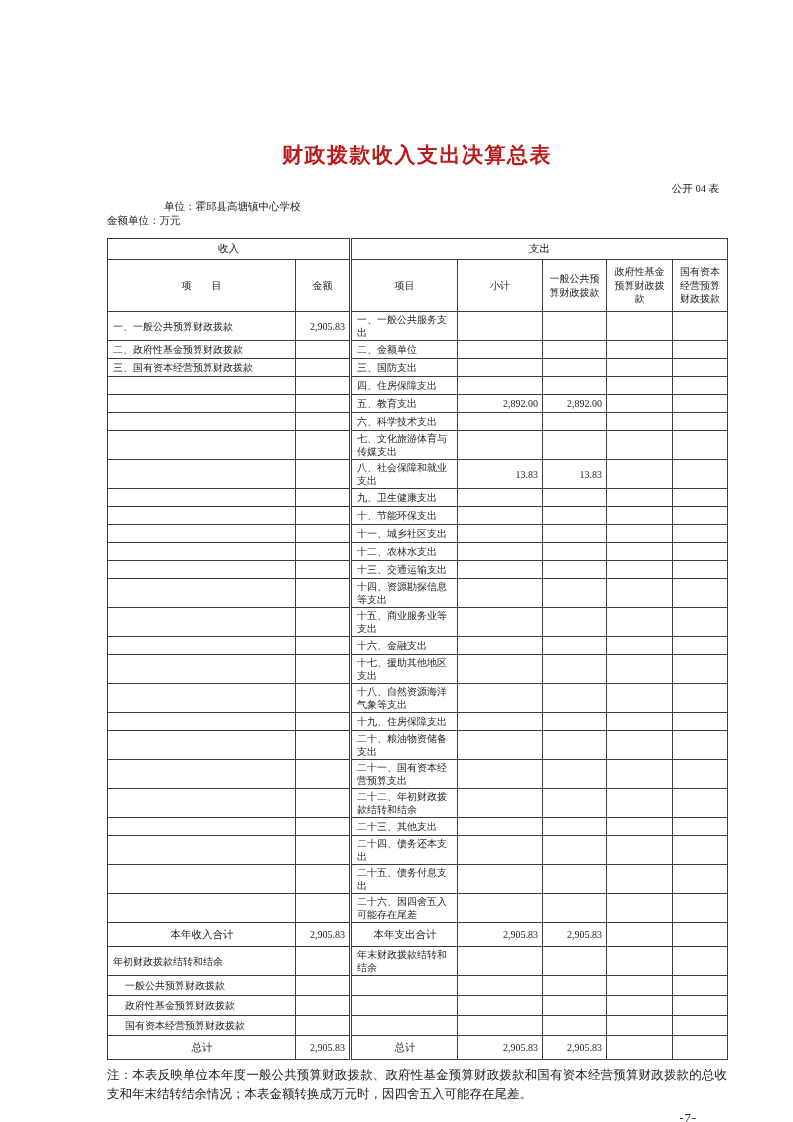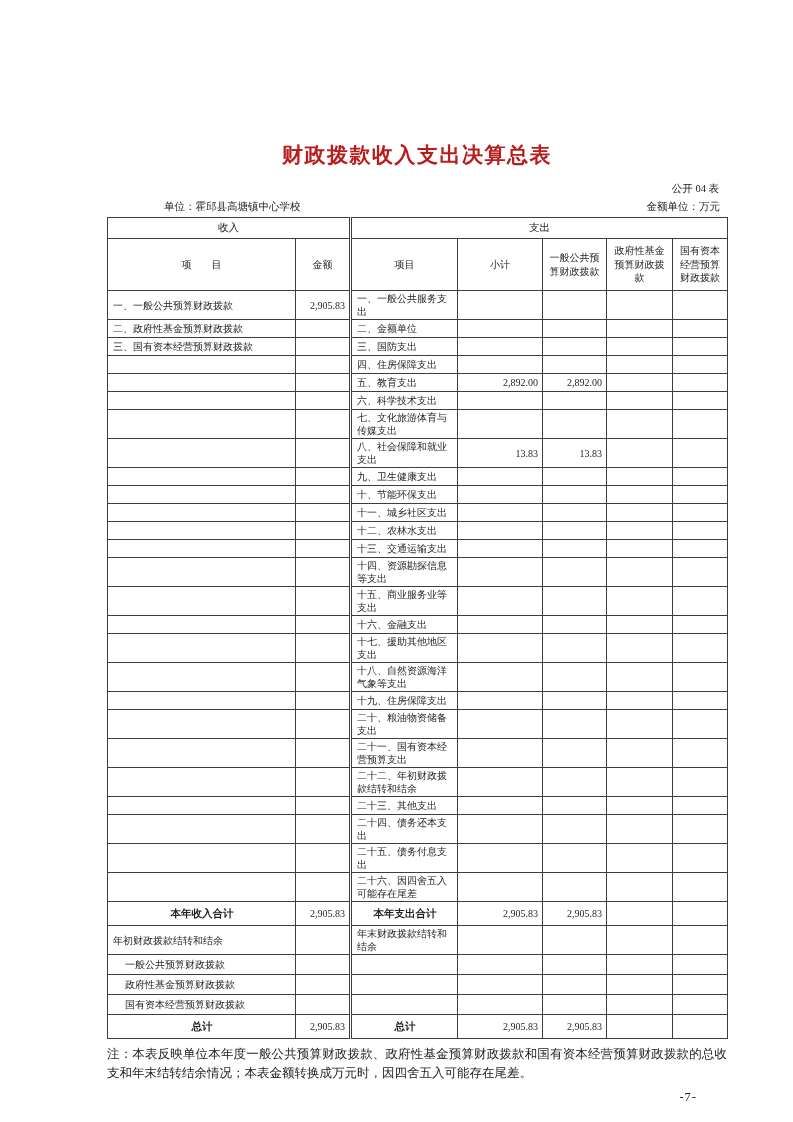--- a/index.html
+++ b/index.html
@@ -25,26 +25,27 @@
     margin-top: 13px;
     text-align: right;
     padding-right: 8px;
     font-size: 10.5px;
   }
   .meta-row {
     margin-top: 4px;
     display: flex;
     justify-content: space-between;
     font-size: 10.5px;
+    flex-direction: column;
   }
   .meta-row .unit { padding-left: 57px; }
   .meta-row .amount-unit { padding-right: 7px; }
 
   table.main {
-    margin-top: 3px;
+    margin-top: 10px;
     border-collapse: collapse;
     table-layout: fixed;
     width: 620px;
     font-size: 10px;
     color: #1f1f1f;
   }
   table.main th, table.main td {
     border: 1px solid #3d3d3d;
     vertical-align: middle;
     overflow: hidden;
@@ -56,21 +57,21 @@
   
   .sec-div { border-left: 3px double #3d3d3d !important; }
 
   tbody td { height: 18px; line-height: 1.3; padding: 1px 4px; }
   td.c-item { text-align: left; padding-left: 5px; }
   td.c-exp  { text-align: left; padding-left: 5px; padding-right: 4px; }
   td.c-num  { text-align: right; padding-right: 4px; font-size: 10px; }
 
   tr.row-total td { height: 24px; }
   tr.row-total td.c-item, tr.row-total td.c-exp {
-    text-align: center; font-weight: bold; font-size: 10.5px;
+    text-align: center; font-weight: normal; font-size: 10.5px;
   }
   tr.row-section td { height: 23px; }
   tr.row-indent td { height: 20px; }
   tr.row-indent td.c-item { padding-left: 17px; }
 
   .footnote {
     margin-top: 6px;
     font-size: 12.5px;
     line-height: 1.55;
     text-align: justify;

